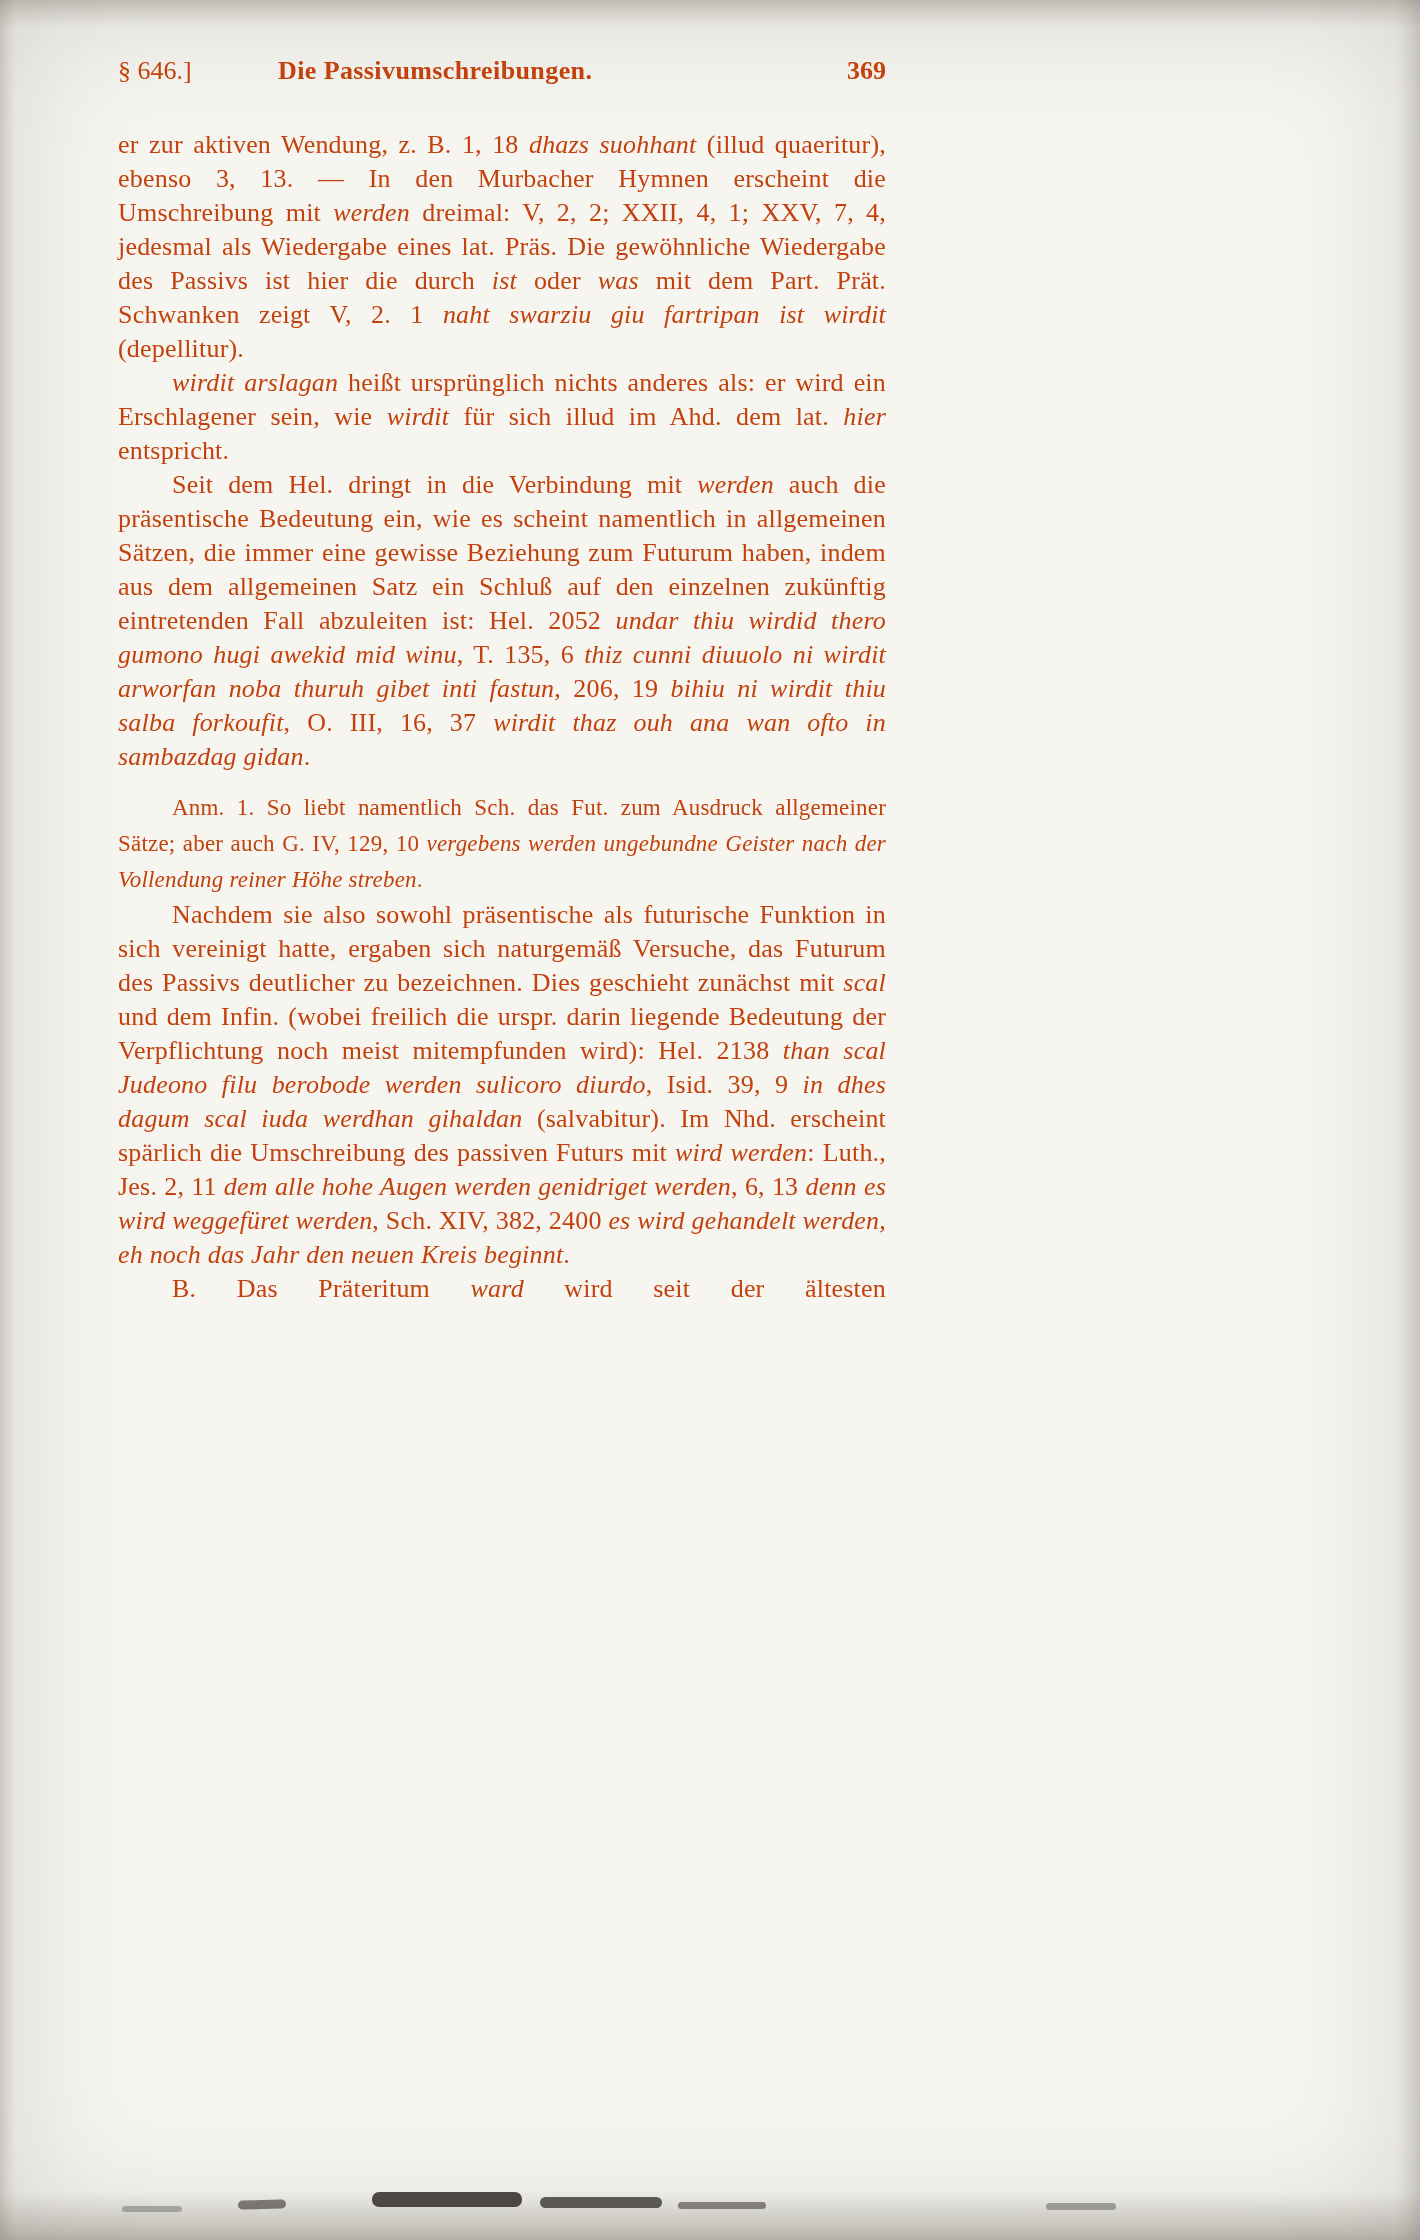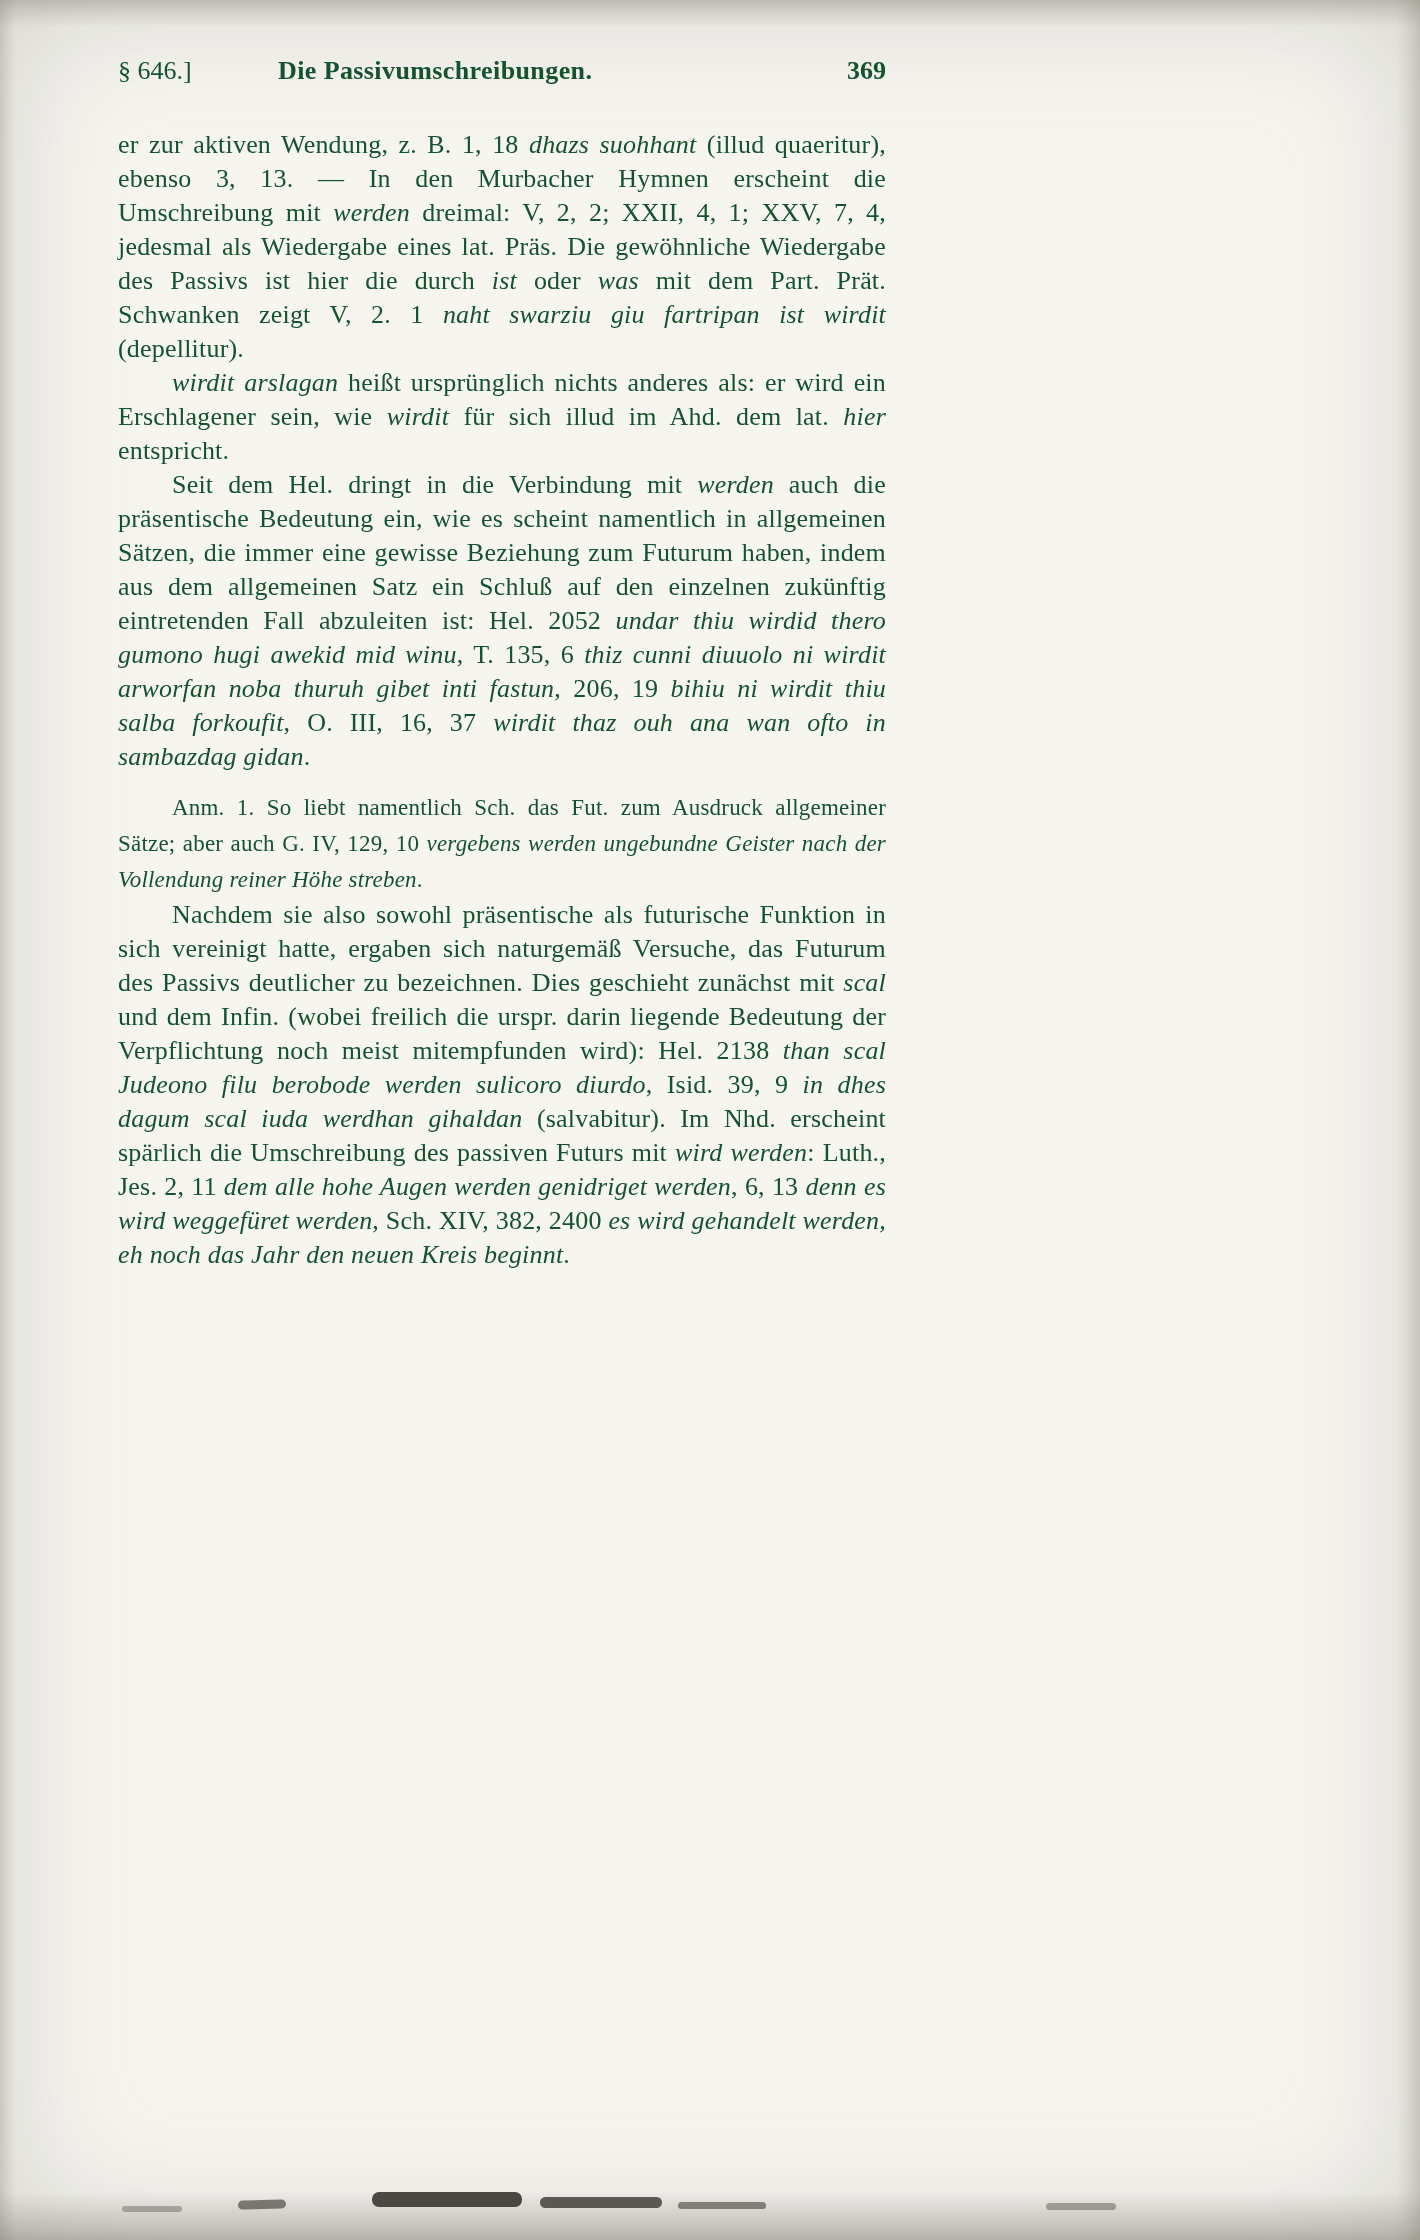--- a/index.html
+++ b/index.html
@@ -7,21 +7,21 @@
     padding: 0;
     background: #d8d5cd;
   }
   .paper {
     position: relative;
     width: 1420px;
     height: 2240px;
     background: #f6f5f0;
     overflow: hidden;
     font-family: "Liberation Serif", "DejaVu Serif", serif;
-    color: #14532d;
+    color: #c2410c;
     box-shadow: inset 0 0 140px rgba(110, 104, 92, 0.26), inset 0 0 14px rgba(110, 104, 92, 0.12);
   }
   .content {
     position: absolute;
     left: 118px;
     top: 56px;
     width: 768px;
   }
   .page-header {
     display: flex;
@@ -91,20 +91,21 @@
     <p class="para indent"><span class="it">wirdit arslagan</span><span> heißt ursprünglich nichts anderes als: er wird ein Erschlagener sein, wie </span><span class="it">wirdit</span><span> für sich illud im Ahd. dem lat. </span><span class="it">hier</span><span> entspricht.</span></p>
 
     <p class="para indent"><span>Seit dem Hel. dringt in die Verbindung mit </span><span class="it">werden</span><span> auch die präsentische Bedeutung ein, wie es scheint namentlich in allgemeinen Sätzen, die immer eine gewisse Beziehung zum Futurum haben, indem aus dem allgemeinen Satz ein Schluß auf den einzelnen zukünftig eintretenden Fall abzuleiten ist: Hel. 2052 </span><span class="it">undar thiu wirdid thero gumono hugi awekid mid winu</span><span>, T. 135, 6 </span><span class="it">thiz cunni diuuolo ni wirdit arworfan noba thuruh gibet inti fastun</span><span>, 206, 19 </span><span class="it">bihiu ni wirdit thiu salba forkoufit</span><span>, O. III, 16, 37 </span><span class="it">wirdit thaz ouh ana wan ofto in sambazdag gidan</span><span>.</span></p>
 
     <p class="para small indent anm-top"><span>Anm. 1.  So liebt namentlich Sch. das Fut. zum Ausdruck allgemeiner Sätze; aber auch G. IV, 129, 10 </span><span class="it">vergebens werden ungebundne Geister nach der Vollendung reiner Höhe streben</span><span>.</span></p>
 
 
 
     <p class="para indent"><span>Nachdem sie also sowohl präsentische als futurische Funktion in sich vereinigt hatte, ergaben sich naturgemäß Versuche, das Futurum des Passivs deutlicher zu bezeichnen. Dies geschieht zunächst mit </span><span class="it">scal</span><span> und dem Infin. (wobei freilich die urspr. darin liegende Bedeutung der Verpflichtung noch meist mitempfunden wird): Hel. 2138 </span><span class="it">than scal Judeono filu berobode werden sulicoro diurdo</span><span>, Isid. 39, 9 </span><span class="it">in dhes dagum scal iuda werdhan gihaldan</span><span> (salvabitur). Im Nhd. erscheint spärlich die Umschreibung des passiven Futurs mit </span><span class="it">wird werden</span><span>: Luth., Jes. 2, 11 </span><span class="it">dem alle hohe Augen werden genidriget werden</span><span>, 6, 13 </span><span class="it">denn es wird weggefüret werden</span><span>, Sch. XIV, 382, 2400 </span><span class="it">es wird gehandelt werden, eh noch das Jahr den neuen Kreis beginnt</span><span>.</span></p>
 
+    <p class="para indent just-last"><span>B.  Das Präteritum </span><span class="it">ward</span><span> wird seit der ältesten</span></p>
 
   </div>
 
   <div class="artifact top-shade"></div>
   <div class="artifact bottom-shade"></div>
   <div class="artifact right-shade"></div>
   <div class="artifact left-shade"></div>
   <div class="smudge s1"></div>
   <div class="smudge s2"></div>
   <div class="smudge s3"></div>

